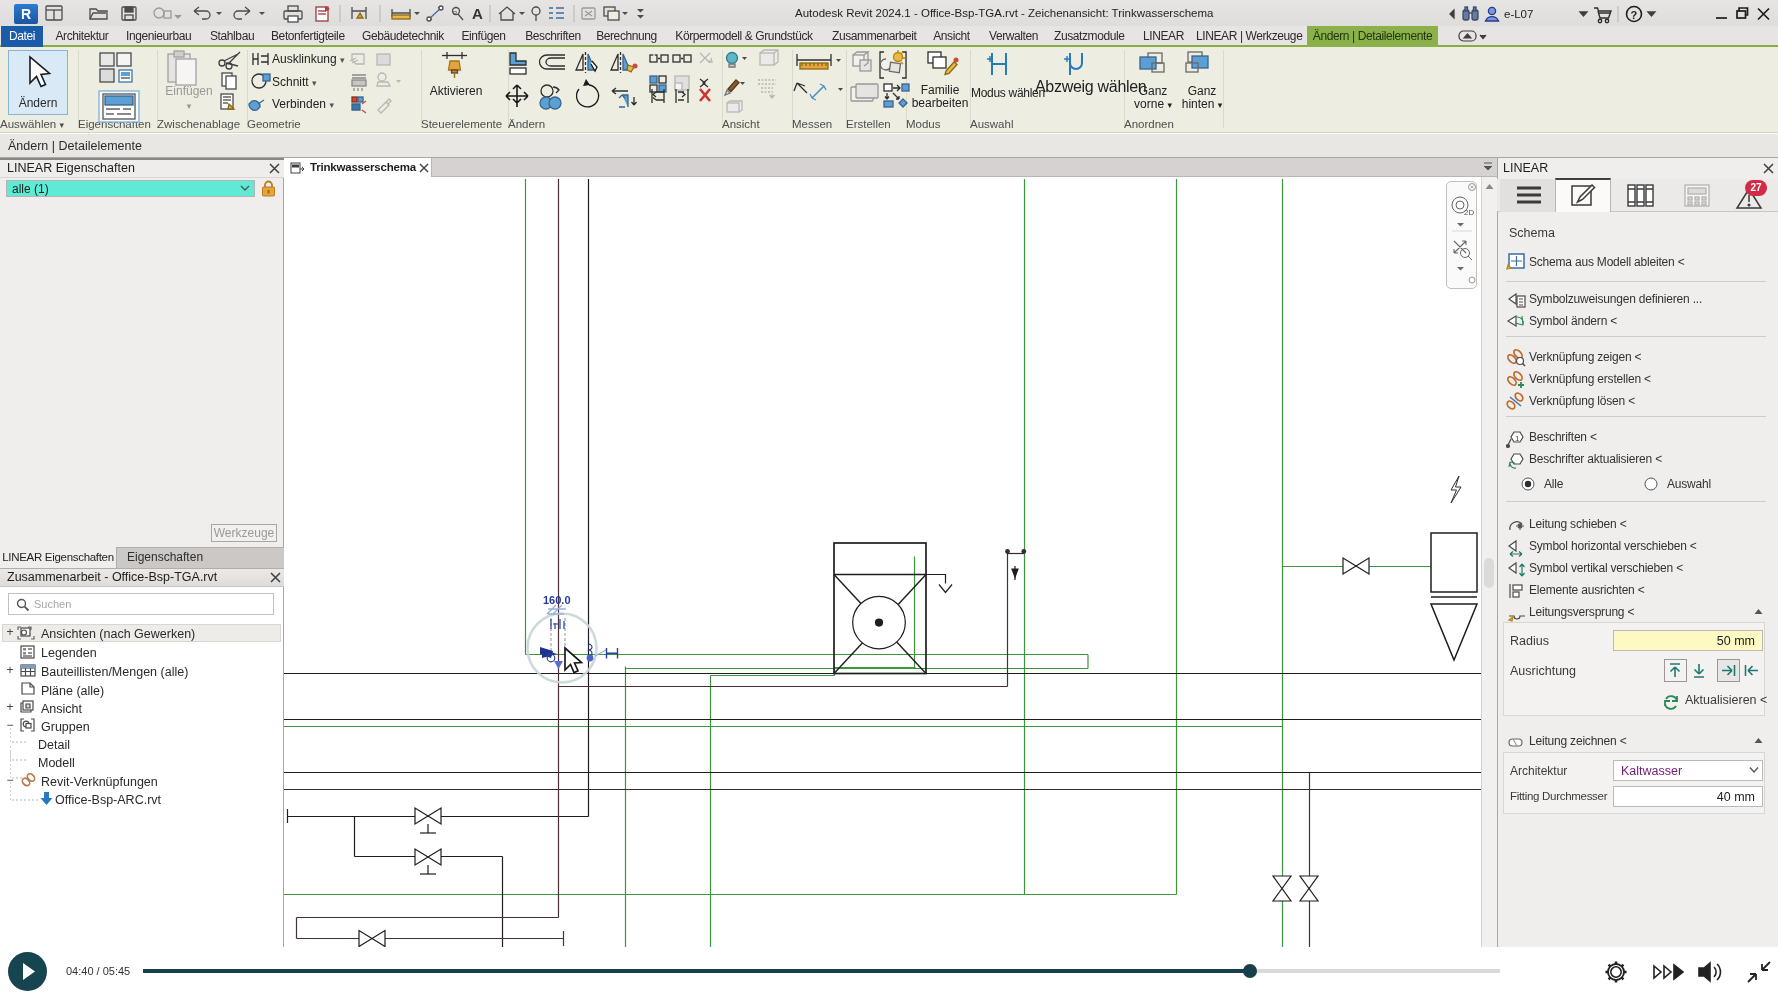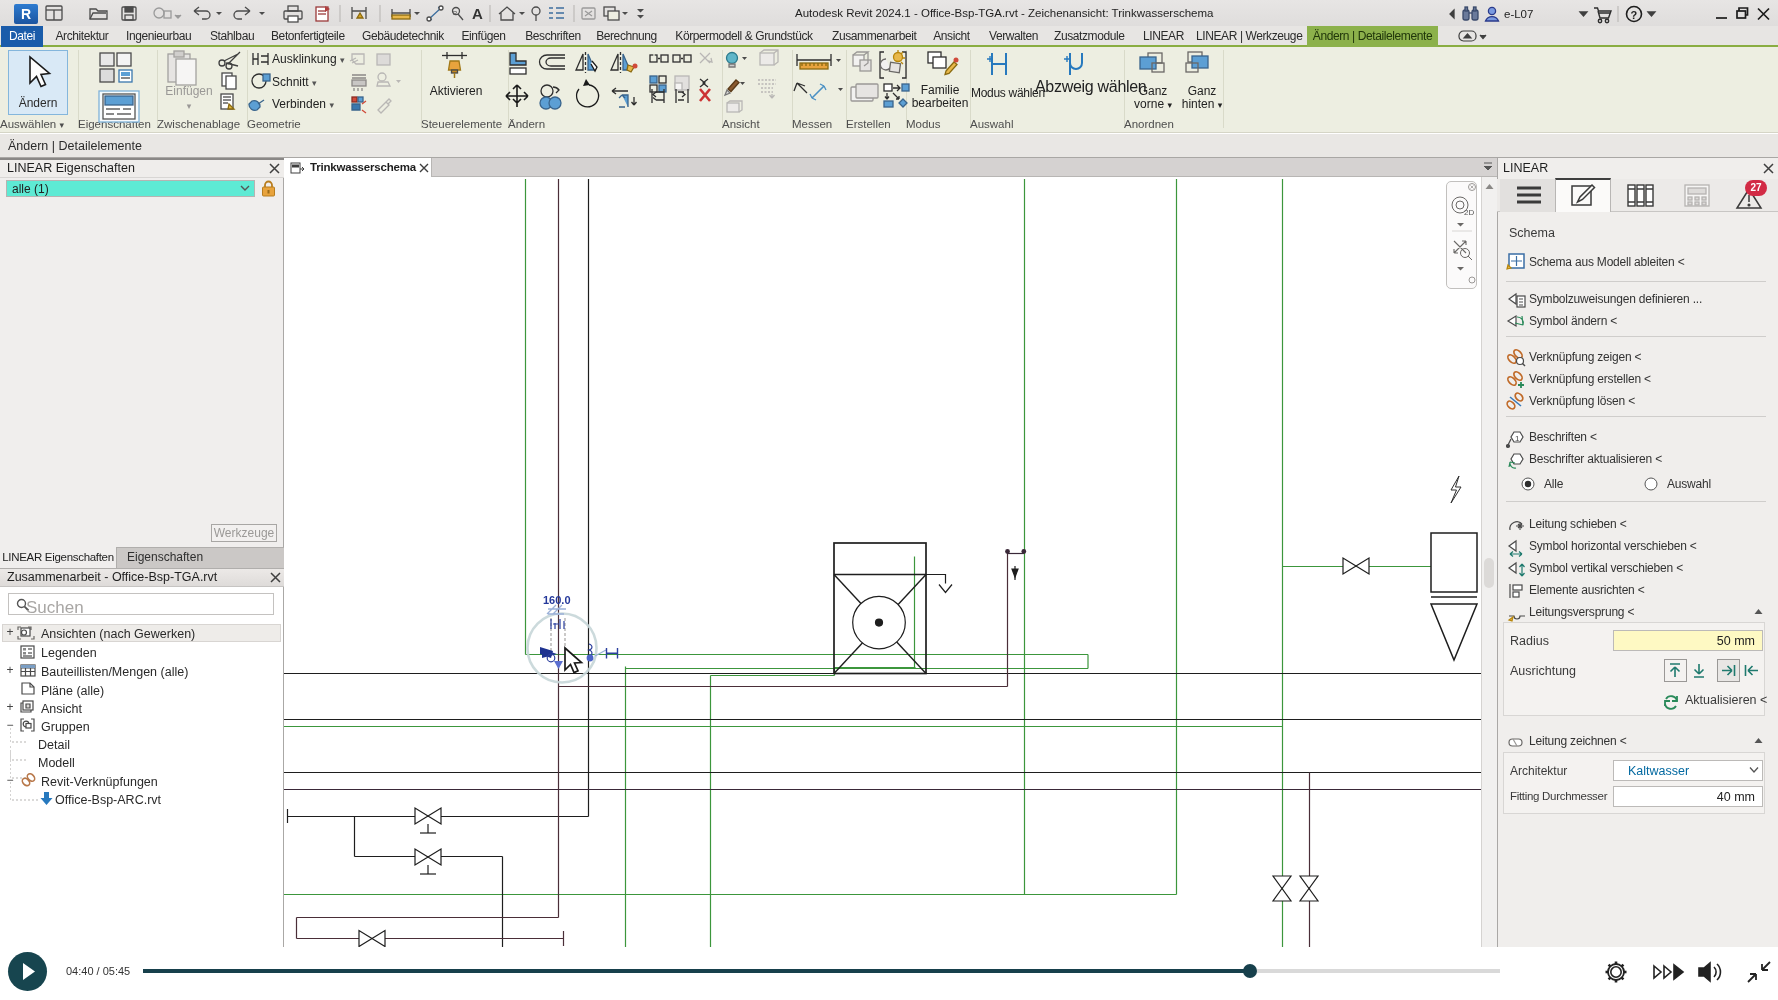--- a/index.html
+++ b/index.html
@@ -489,21 +489,21 @@
     <path d="M1 1 l9 9 m0 -9 l-9 9" stroke="#3f3f3f" stroke-width="1.5"></path>
   </svg>
 
 <div class="abs" style="left:0;top:587px;width:283px;height:360px;background:#fff"></div>
 
 <div class="abs" style="left:8px;top:593px;width:266px;height:22px;background:#fff;border:1px solid #c4c2c0"></div>
 <svg class="abs" style="left:16px;top:598px" width="14" height="14" viewBox="0 0 14 14">
     <circle cx="5.5" cy="5.5" r="4" fill="none" stroke="#555" stroke-width="1.4"></circle>
     <line x1="8.6" y1="8.6" x2="12.5" y2="12.5" stroke="#555" stroke-width="1.8"></line>
   </svg>
-<div class="abs" style="left:26px;top:598px;font-size:17px;color:#a8a6a4">Suchen</div>
+<div class="abs" style="left:34px;top:598px;font-size:11px;color:#a8a6a4">Suchen</div>
 
 <div class="abs" style="left:2px;top:624px;width:279px;height:18px;background:#eeece9;border:1px solid #d8d5d2"></div>
 <div class="pm" style="left:5px;top:625px">+</div>
 <div class="tree" style="left:41px;top:625px">Ansichten (nach Gewerken)</div>
 <div class="tree" style="left:41px;top:644px">Legenden</div>
 <div class="pm" style="left:5px;top:663px">+</div>
 <div class="tree" style="left:41px;top:663px">Bauteillisten/Mengen (alle)</div>
 <div class="tree" style="left:41px;top:682px">Pläne (alle)</div>
 <div class="pm" style="left:5px;top:700px">+</div>
 <div class="tree" style="left:41px;top:700px">Ansicht</div>
@@ -803,21 +803,21 @@
     <path d="M3 14 v-5 h5" fill="none"></path>
 </svg>
 <div class="abs" style="left:1685px;top:693px;font-size:12.5px;color:#3a3a3a">Aktualisieren &lt;</div>
 <div class="rrow" style="top:733px">Leitung zeichnen &lt;</div>
 <svg class="abs" style="left:1754px;top:737px" width="9" height="7">
     <path d="M0.5 6 L4.5 1 L8.5 6 z" fill="#555"></path>
   </svg>
 
 <div class="abs" style="left:1503px;top:752px;width:262px;height:62px;background:#f4f2f0;border:1px solid #d8d6d4"></div>
 <div class="abs" style="left:1510px;top:764px;font-size:12px;color:#3a3a3a">Architektur</div>
-<div class="abs" style="left:1613px;top:760px;width:150px;height:21px;background:#fff;border:1px solid #bcbab8;font-size:12.5px;color:#0369a1;line-height:20px;padding-left:14px">Kaltwasser</div>
+<div class="abs" style="left:1613px;top:760px;width:150px;height:21px;background:#fff;border:1px solid #bcbab8;font-size:12.5px;color:#701a75;line-height:20px;padding-left:7px">Kaltwasser</div>
 <svg class="abs" style="left:1749px;top:766px" width="10" height="8">
     <path d="M1 1.5 l4 4.5 4 -4.5" stroke="#555" fill="none" stroke-width="1.3"></path>
   </svg>
 <div class="abs" style="left:1510px;top:790px;font-size:11.5px;letter-spacing:-0.3px;color:#3a3a3a">Fitting Durchmesser</div>
 <div class="abs" style="left:1613px;top:786px;width:150px;height:21px;background:#fff;border:1px solid #bcbab8;font-size:12.5px;color:#222;text-align:right;line-height:20px;padding-right:7px">40 mm</div>
 
 <svg class="abs" style="left:1521px;top:477px" width="14" height="14">
     <circle cx="7" cy="7" r="6" fill="#fff" stroke="#555"></circle>
     <circle cx="7" cy="7" r="3.2" fill="#2e2e2e"></circle>
   </svg>

